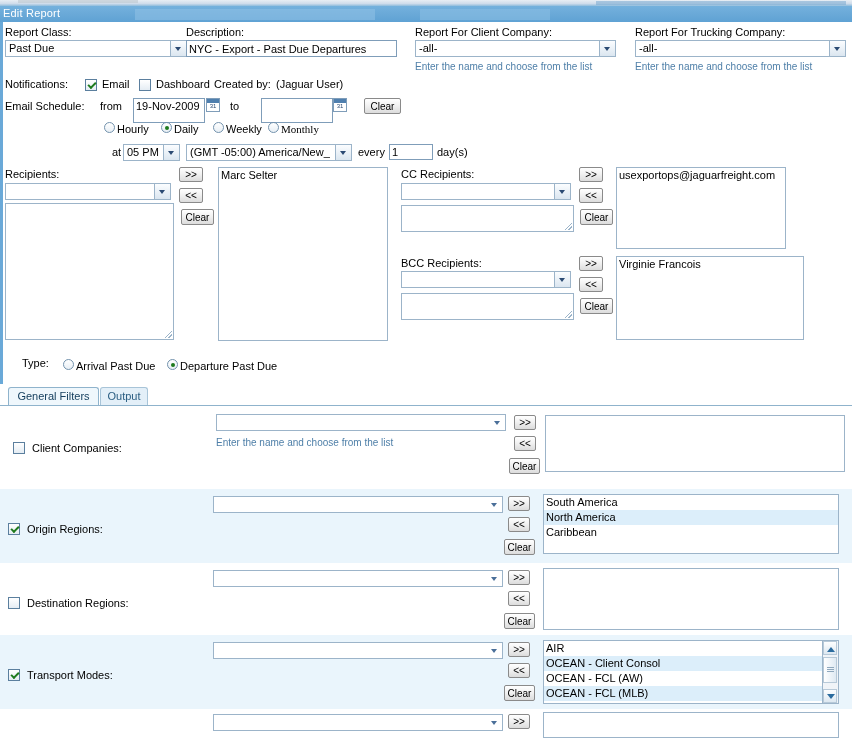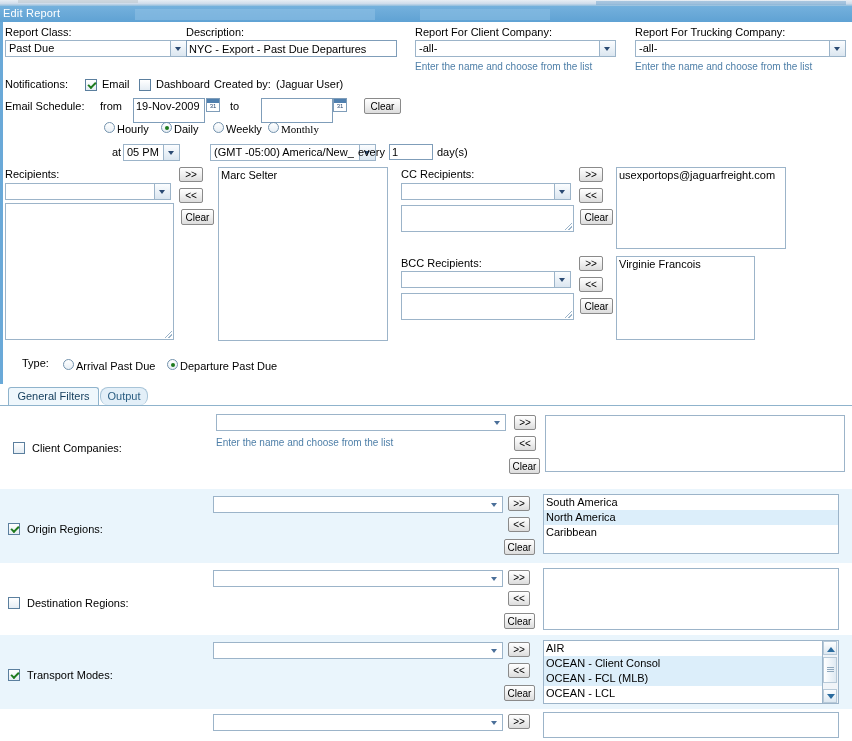--- a/index.html
+++ b/index.html
@@ -96,21 +96,21 @@
     background:#4f7fae;}
   .cal:after{content:"31";position:absolute;left:0;right:0;top:3px;
     font-size:6px;line-height:9px;text-align:center;color:#2b4a73;}
 
   
   .tab{position:absolute;height:18px;line-height:17px;font-size:11px;
     text-align:center;box-sizing:border-box;
     border:1px solid #8fb3cc;border-bottom:none;
     border-radius:3px 3px 0 0;color:#17405f;}
   .tab.active{background:#eff7fc;border-color:#8fb3cc;}
-  .tab.idle{background:#e3eff8;border-color:#a8c4d8;color:#2a5d82;border-radius:8px;}
+  .tab.idle{background:#e3eff8;border-color:#a8c4d8;color:#2a5d82;}
 
   
   .frow{position:absolute;left:0;width:852px;box-sizing:border-box;}
   .frow.on{background:#eaf5fc;}
   .frow.off{background:#ffffff;}
 
   
   .sb{position:absolute;right:0;top:0;width:15px;bottom:0;
     background:#f0f4f8;border-left:1px solid #9cb4c9;}
   .sb .up,.sb .dn{position:absolute;left:0;width:14px;height:14px;
@@ -197,21 +197,21 @@
   <div class="rd" style="position:absolute;left:213px;top:122px;"></div>
   <div style="position:absolute;left:226px;top:123px;" class="lbl">Weekly</div>
   <div class="rd" style="position:absolute;left:268px;top:122px;"></div>
   <div style="position:absolute;left:281px;top:123px;font-family:Liberation Serif, serif;" class="lbl">Monthly</div>
 
   <div style="position:absolute;left:112px;top:146px;" class="lbl">at</div>
   <div class="combo" style="position:absolute;left:123px;top:144px;width:57px;">
     <div class="val">05 PM</div>
     <div class="arw"></div>
   </div>
-  <div class="combo" style="position:absolute;left:186px;top:144px;width:166px;margin-left:24px;">
+  <div class="combo" style="position:absolute;left:186px;top:144px;width:166px;">
     <div class="val">(GMT -05:00) America/New_</div>
     <div class="arw"></div>
   </div>
   <div style="position:absolute;left:358px;top:146px;" class="lbl">every</div>
   <div class="txt" style="position:absolute;left:389px;top:144px;width:44px;height:16px;line-height:15px;">1</div>
   <div style="position:absolute;left:437px;top:146px;" class="lbl">day(s)</div>
 
   <div style="position:absolute;left:5px;top:168px;" class="lbl">Recipients:</div>
   <div class="combo" style="position:absolute;left:5px;top:183px;width:166px;">
     <div class="val"></div>
@@ -246,21 +246,21 @@
   <div class="combo" style="position:absolute;left:401px;top:271px;width:170px;">
     <div class="val"></div>
     <div class="arw"></div>
   </div>
   <div class="textarea" style="position:absolute;left:401px;top:293px;width:173px;height:27px;">
     <div style="padding:2px;font-size:11px;"></div>
   </div>
   <div class="btn" style="position:absolute;left:579px;top:256px;width:24px;height:15px;line-height:14px;">&gt;&gt;</div>
   <div class="btn" style="position:absolute;left:579px;top:277px;width:24px;height:15px;line-height:14px;">&lt;&lt;</div>
   <div class="btn" style="position:absolute;left:580px;top:298px;width:33px;height:16px;line-height:15px;">Clear</div>
-  <div class="list" style="position:absolute;left:616px;top:256px;width:139px;height:84px;">
+  <div class="list" style="position:absolute;left:616px;top:256px;width:188px;height:84px;">
     <div class="it">Virginie Francois</div>
   </div>
 
   <div style="position:absolute;left:22px;top:357px;" class="lbl">Type:</div>
   <div class="rd" style="position:absolute;left:63px;top:359px;"></div>
   <div style="position:absolute;left:76px;top:360px;" class="lbl">Arrival Past Due</div>
   <div class="rd on" style="position:absolute;left:167px;top:359px;"></div>
   <div style="position:absolute;left:180px;top:360px;" class="lbl">Departure Past Due</div>
 
   <div class="tab active" style="left:8px;top:387px;width:91px;">General Filters</div>
@@ -318,20 +318,21 @@
       <div class="val"></div>
       <div class="arw"></div>
     </div>
     <div class="btn" style="position:absolute;left:508px;top:7px;width:22px;height:15px;line-height:14px;">&gt;&gt;</div>
     <div class="btn" style="position:absolute;left:508px;top:28px;width:22px;height:15px;line-height:14px;">&lt;&lt;</div>
     <div class="btn" style="position:absolute;left:504px;top:50px;width:31px;height:16px;line-height:15px;">Clear</div>
     <div class="list" style="position:absolute;left:543px;top:5px;width:296px;height:64px;">
       <div style="position:absolute;left:0;top:0;right:15px;">
         <div class="it">AIR</div>
         <div class="it sel">OCEAN - Client Consol</div>
+        <div class="it">OCEAN - FCL (AW)</div>
         <div class="it sel">OCEAN - FCL (MLB)</div>
         <div class="it">OCEAN - LCL</div>
       </div>
       <div class="sb">
         <div class="up"></div>
         <div class="thumb"></div>
         <div class="dn"></div>
       </div>
     </div>
   </div>

